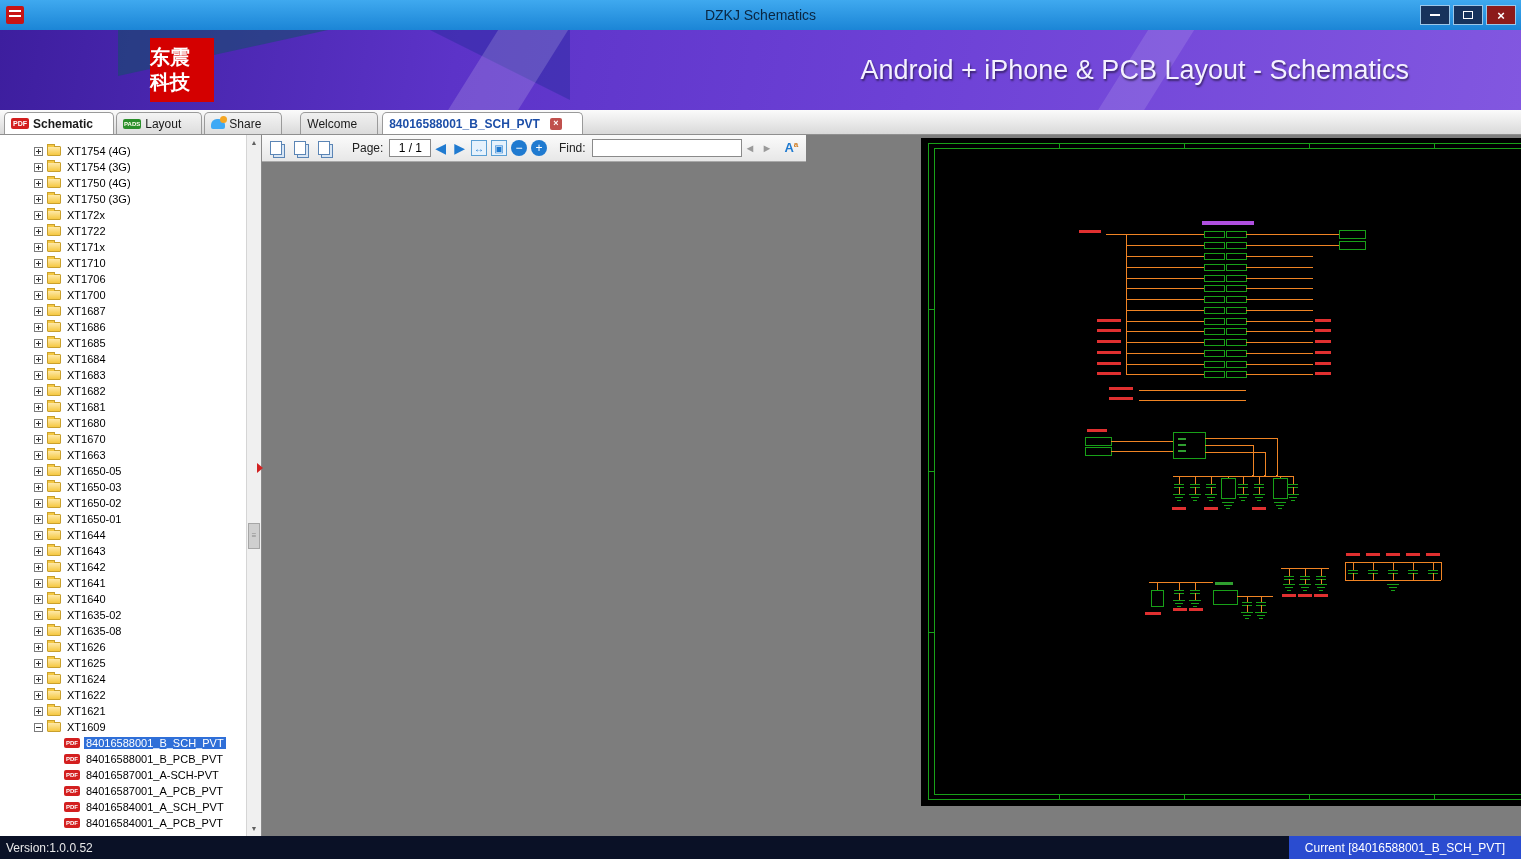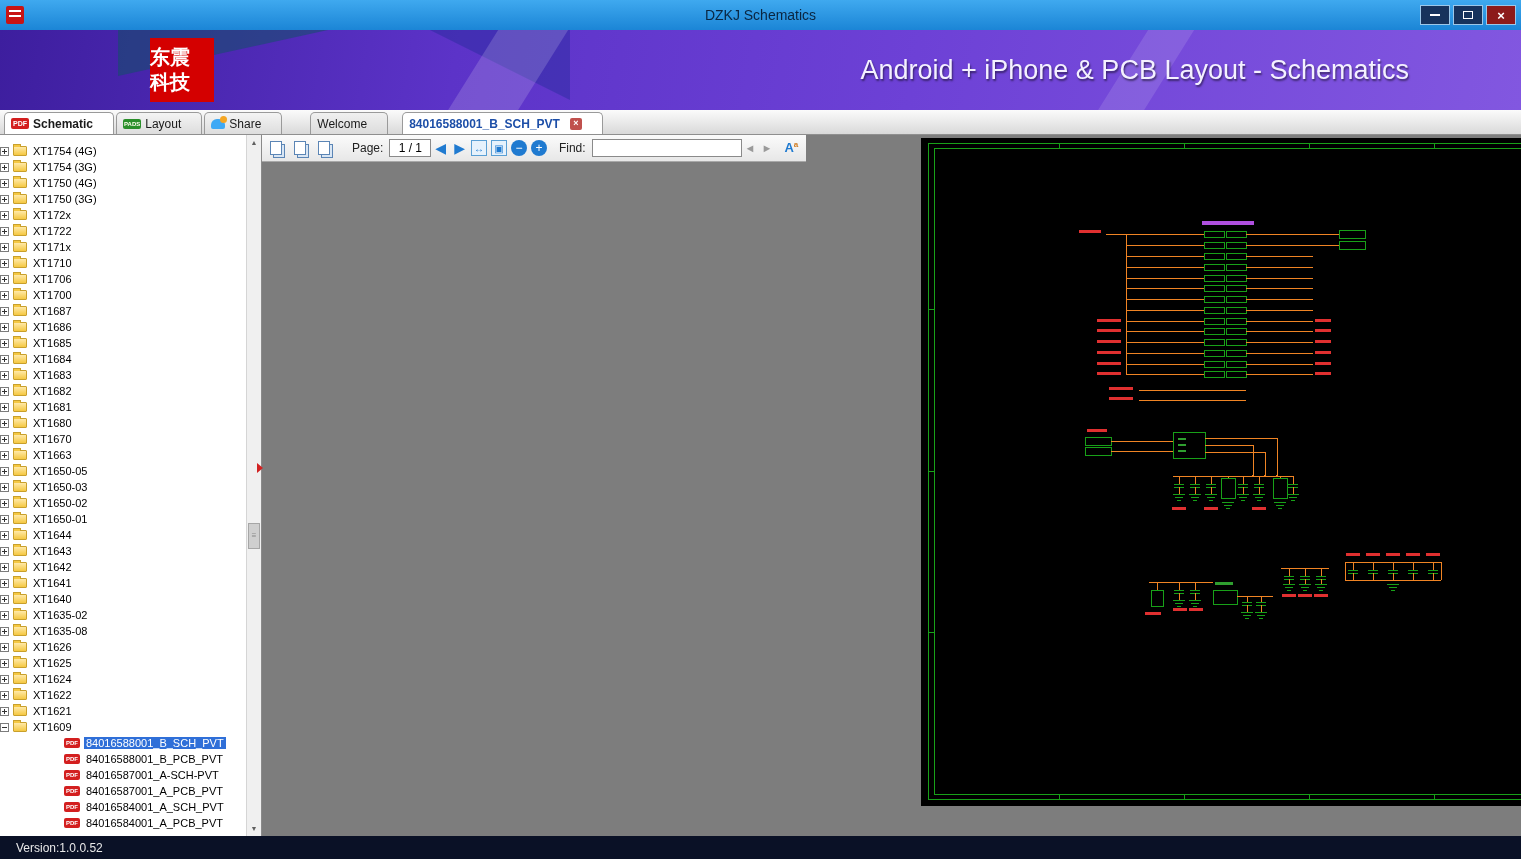--- a/index.html
+++ b/index.html
@@ -26,36 +26,36 @@
   .banner .streak1 { position:absolute; left:470px; top:-20px; width:70px; height:130px; background:rgba(255,255,255,0.16); transform:skewX(-32deg); }
   .banner .streak2 { position:absolute; left:1120px; top:-20px; width:46px; height:130px; background:rgba(255,255,255,0.12); transform:skewX(-32deg); }
   .logo { position:absolute; left:150px; top:8px; width:64px; height:64px; background:#d40000; color:#fff; display:flex; flex-direction:column; justify-content:center; font-weight:bold; font-size:20px; line-height:1.25; }
   .banner-title { position:absolute; left:232px; top:50%; transform:translateY(-50%); color:#fff; font-size:36px; font-weight:bold; letter-spacing:1px; text-shadow:2px 2px 3px rgba(0,0,0,0.45); }
   .banner-subtitle { position:absolute; right:112px; top:50%; transform:translateY(-50%); color:#f4f1ff; font-size:27px; font-weight:normal; text-shadow:1px 2px 2px rgba(0,0,0,0.5); }
 
   
   .tabstrip { height:25px; background:linear-gradient(#fbfbfb,#d9d9d9); border-bottom:1px solid #8f8f8f; display:flex; align-items:flex-end; padding-left:4px; }
   .gtab, .dtab { display:inline-flex; align-items:center; gap:4px; height:22px; padding:0 20px 0 6px; border:1px solid #9a9a9a; border-bottom:none; border-radius:5px 5px 0 0; background:linear-gradient(#f4f4f4,#ddd); font-size:12px; color:#1a1a1a; margin-right:2px; cursor:default; }
   .gtab.active { background:#fff; font-weight:bold; }
-  .dtab { background:linear-gradient(#f0f0f0,#dcdcdc); margin-left:12px; }
+  .dtab { background:linear-gradient(#f0f0f0,#dcdcdc); margin-left:2px; }
   .dtab.active { background:#fff; color:#1d4fa8; font-weight:bold; }
   .dtab-sep { width:14px; }
   .pdf-badge { background:#d31f1f; color:#fff; font-size:7px; font-weight:bold; padding:2px 2px; border-radius:2px; line-height:1; }
   .pads-badge { background:#2a8f2a; color:#ffffee; font-size:6px; font-weight:bold; padding:2px 1px; border-radius:2px; line-height:1; }
   .share-badge { width:14px; height:10px; background:#3fa9f5; border-radius:6px 6px 2px 2px; position:relative; }
   .share-badge::after { content:""; position:absolute; right:-2px; top:-3px; width:7px; height:7px; border-radius:50%; background:#f5a623; }
   .close-box { width:12px; height:12px; background:#c0504d; color:#fff; font-size:9px; line-height:11px; text-align:center; border-radius:2px; margin-left:6px; }
 
   
   .main { display:flex; height:701px; position:relative; }
 
   
   .tree-panel { width:262px; background:#fff; border-right:1px solid #8a8a8a; position:relative; overflow:hidden; flex:none; }
   .tree-scroll { position:absolute; left:0; right:15px; top:0; bottom:0; overflow:hidden; padding-top:8px; }
-  .tree-row { height:16px; display:flex; align-items:center; white-space:nowrap; font-size:11px; }
+  .tree-row { height:16px; display:flex; align-items:center; white-space:nowrap; padding-left:34px; font-size:11px; }
   .tree-row.pdf { padding-left:64px; }
   .expander { position:relative; width:9px; height:9px; border:1px solid #7c7c7c; background:#fff; margin-right:4px; flex:none; }
   .expander::before { content:""; position:absolute; left:1px; right:1px; top:3px; height:1px; background:#333; }
   .expander.plus::after { content:""; position:absolute; top:1px; bottom:1px; left:3px; width:1px; background:#333; }
   .folder-icon { position:relative; width:14px; height:10px; background:linear-gradient(#ffe9a8,#f5c842); border:1px solid #c9a02c; border-radius:1px; margin-right:4px; flex:none; }
   .folder-icon::before { content:""; position:absolute; top:-3px; left:-1px; width:6px; height:2px; background:#f5c842; border:1px solid #c9a02c; border-bottom:none; }
   .pdf-icon { background:#d31f1f; color:#fff; font-size:6px; font-weight:bold; padding:2px 2px; border-radius:2px; line-height:1; margin-right:4px; flex:none; }
   .tree-label { padding:0 2px; color:#000; }
   .tree-label.selected { background:#2f6fd8; color:#fff; }
 
@@ -78,21 +78,21 @@
   .find-input { width:150px; height:18px; border:1px solid #8a8a8a; background:#fff; font-size:12px; padding:0 4px; font-family:"Liberation Sans",sans-serif; }
   .find-nav { color:#9a9a9a; font-size:11px; margin:0 3px; }
   .font-btn { color:#1f7ad0; font-size:13px; font-weight:bold; margin-left:9px; }
   .font-btn sup { font-size:8px; color:#d07a1f; }
 
   
   .viewer { flex:1; position:relative; overflow:hidden; background:#7d7d7d; }
   .page { position:absolute; left:115px; top:3px; width:1028px; height:668px; background:#000; }
 
   
-  .statusbar { height:23px; background:#0a1126; color:#e8e8e8; display:flex; align-items:center; font-size:12px; padding-left:16px; position:relative; }
+  .statusbar { height:23px; background:#0a1126; color:#e8e8e8; display:flex; align-items:center; font-size:12px; padding-left:6px; position:relative; }
   .status-right { position:absolute; right:0; top:0; bottom:0; background:#2a4cd0; color:#fff; display:flex; align-items:center; padding:0 16px; }
 </style>
 </head>
 <body>
 
 <div class="app">
 
   <div class="titlebar">
     <div class="app-icon"></div>
     <div class="title-text">DZKJ Schematics</div>
@@ -681,15 +681,16 @@
               <rect class="gn-f" x="980" y="649" width="20" height="3"></rect>
             <rect class="or-f" x="820" y="650" width="50" height="4"></rect>
           </svg>
         </div>
       </div>
     </div>
   </div>
 
   <div class="statusbar">
     <span>Version:1.0.0.52</span>
+    <div class="status-right">Current [84016588001_B_SCH_PVT]</div>
   </div>
 
 </div>
 
 </body></html>

